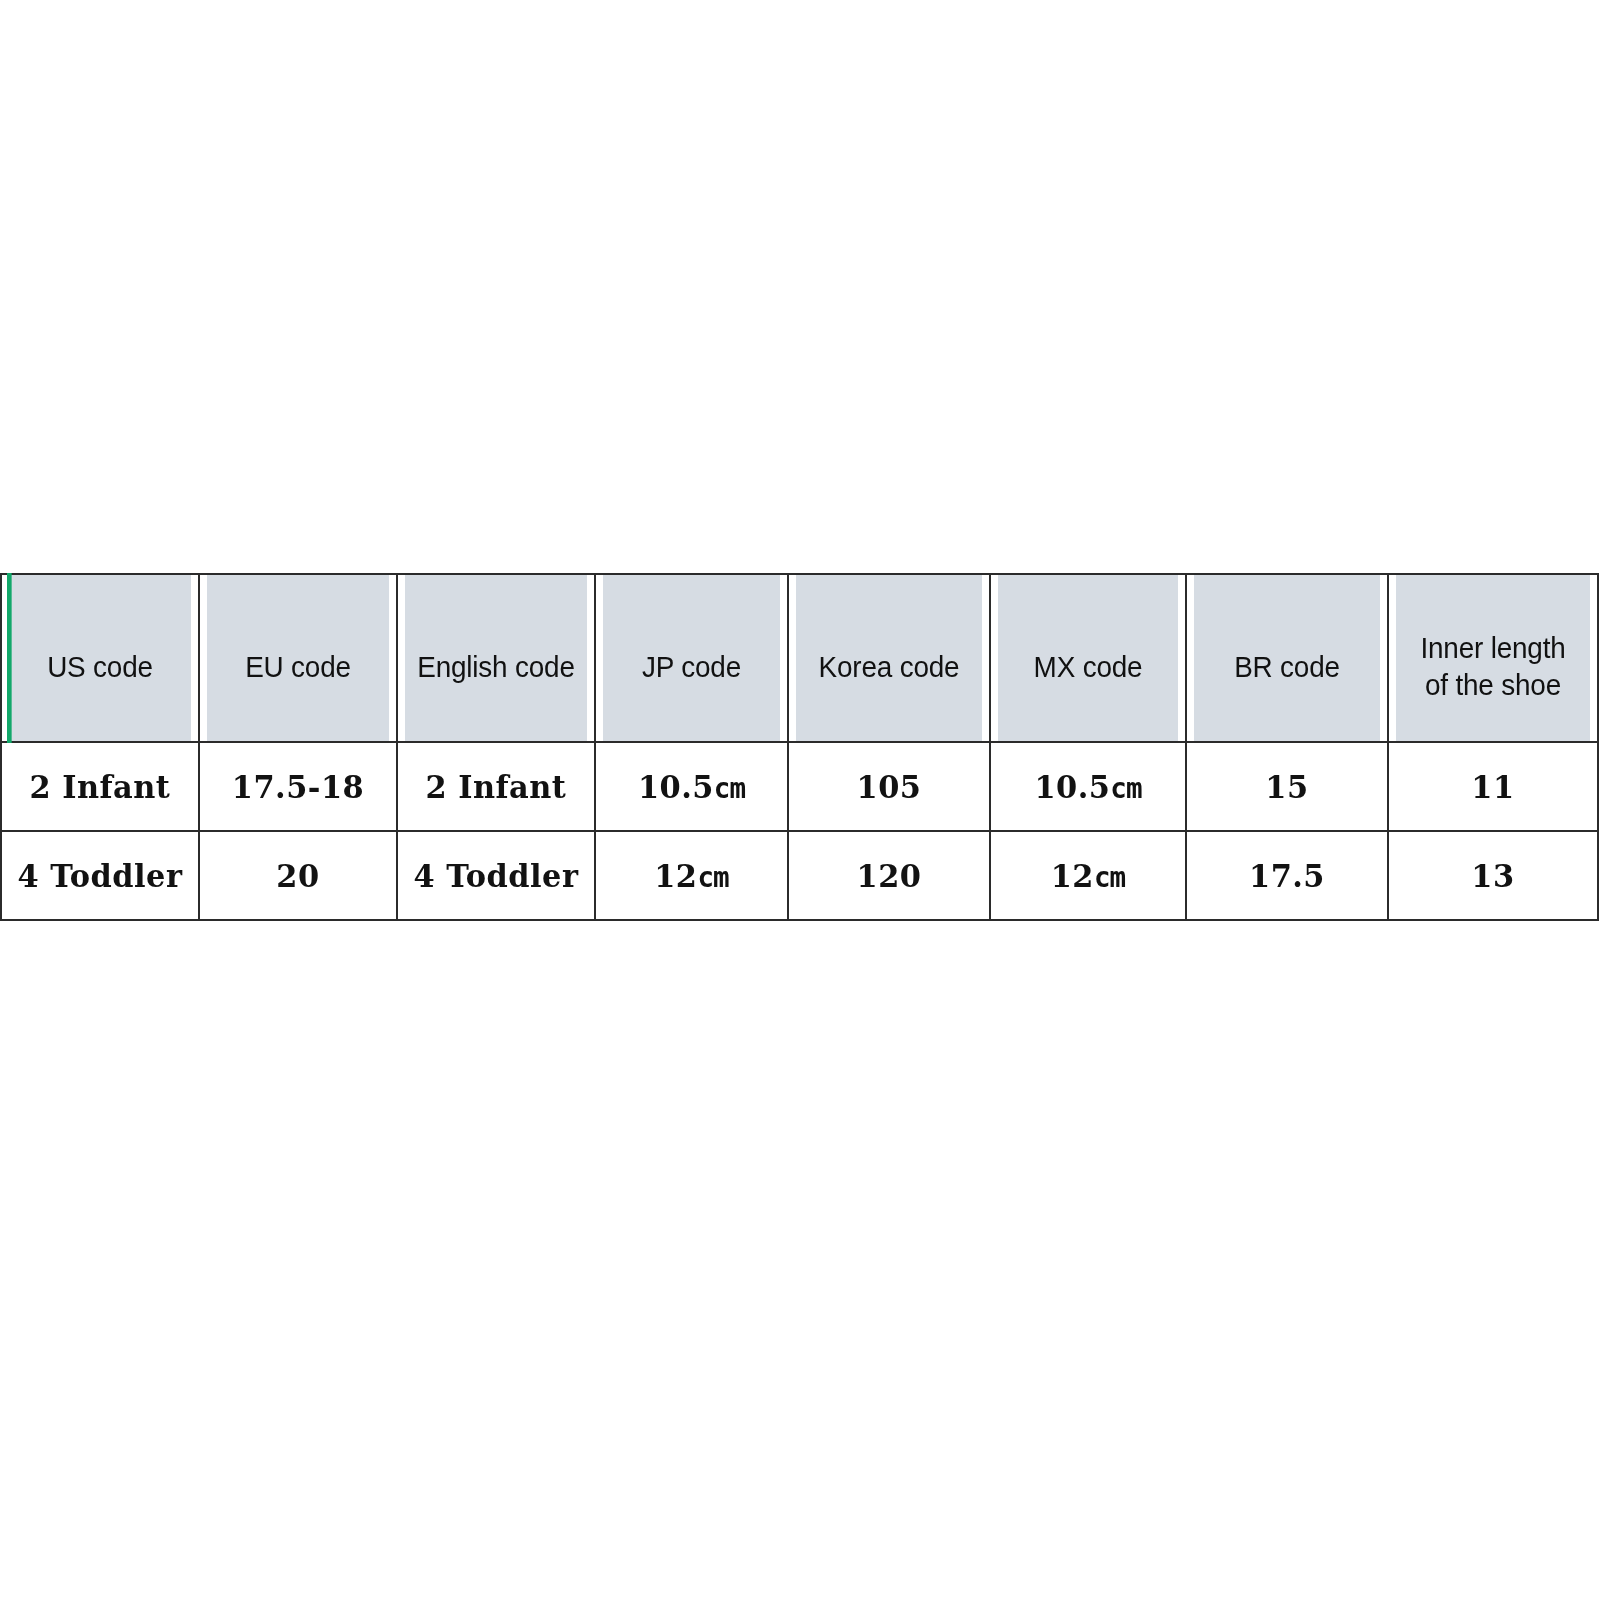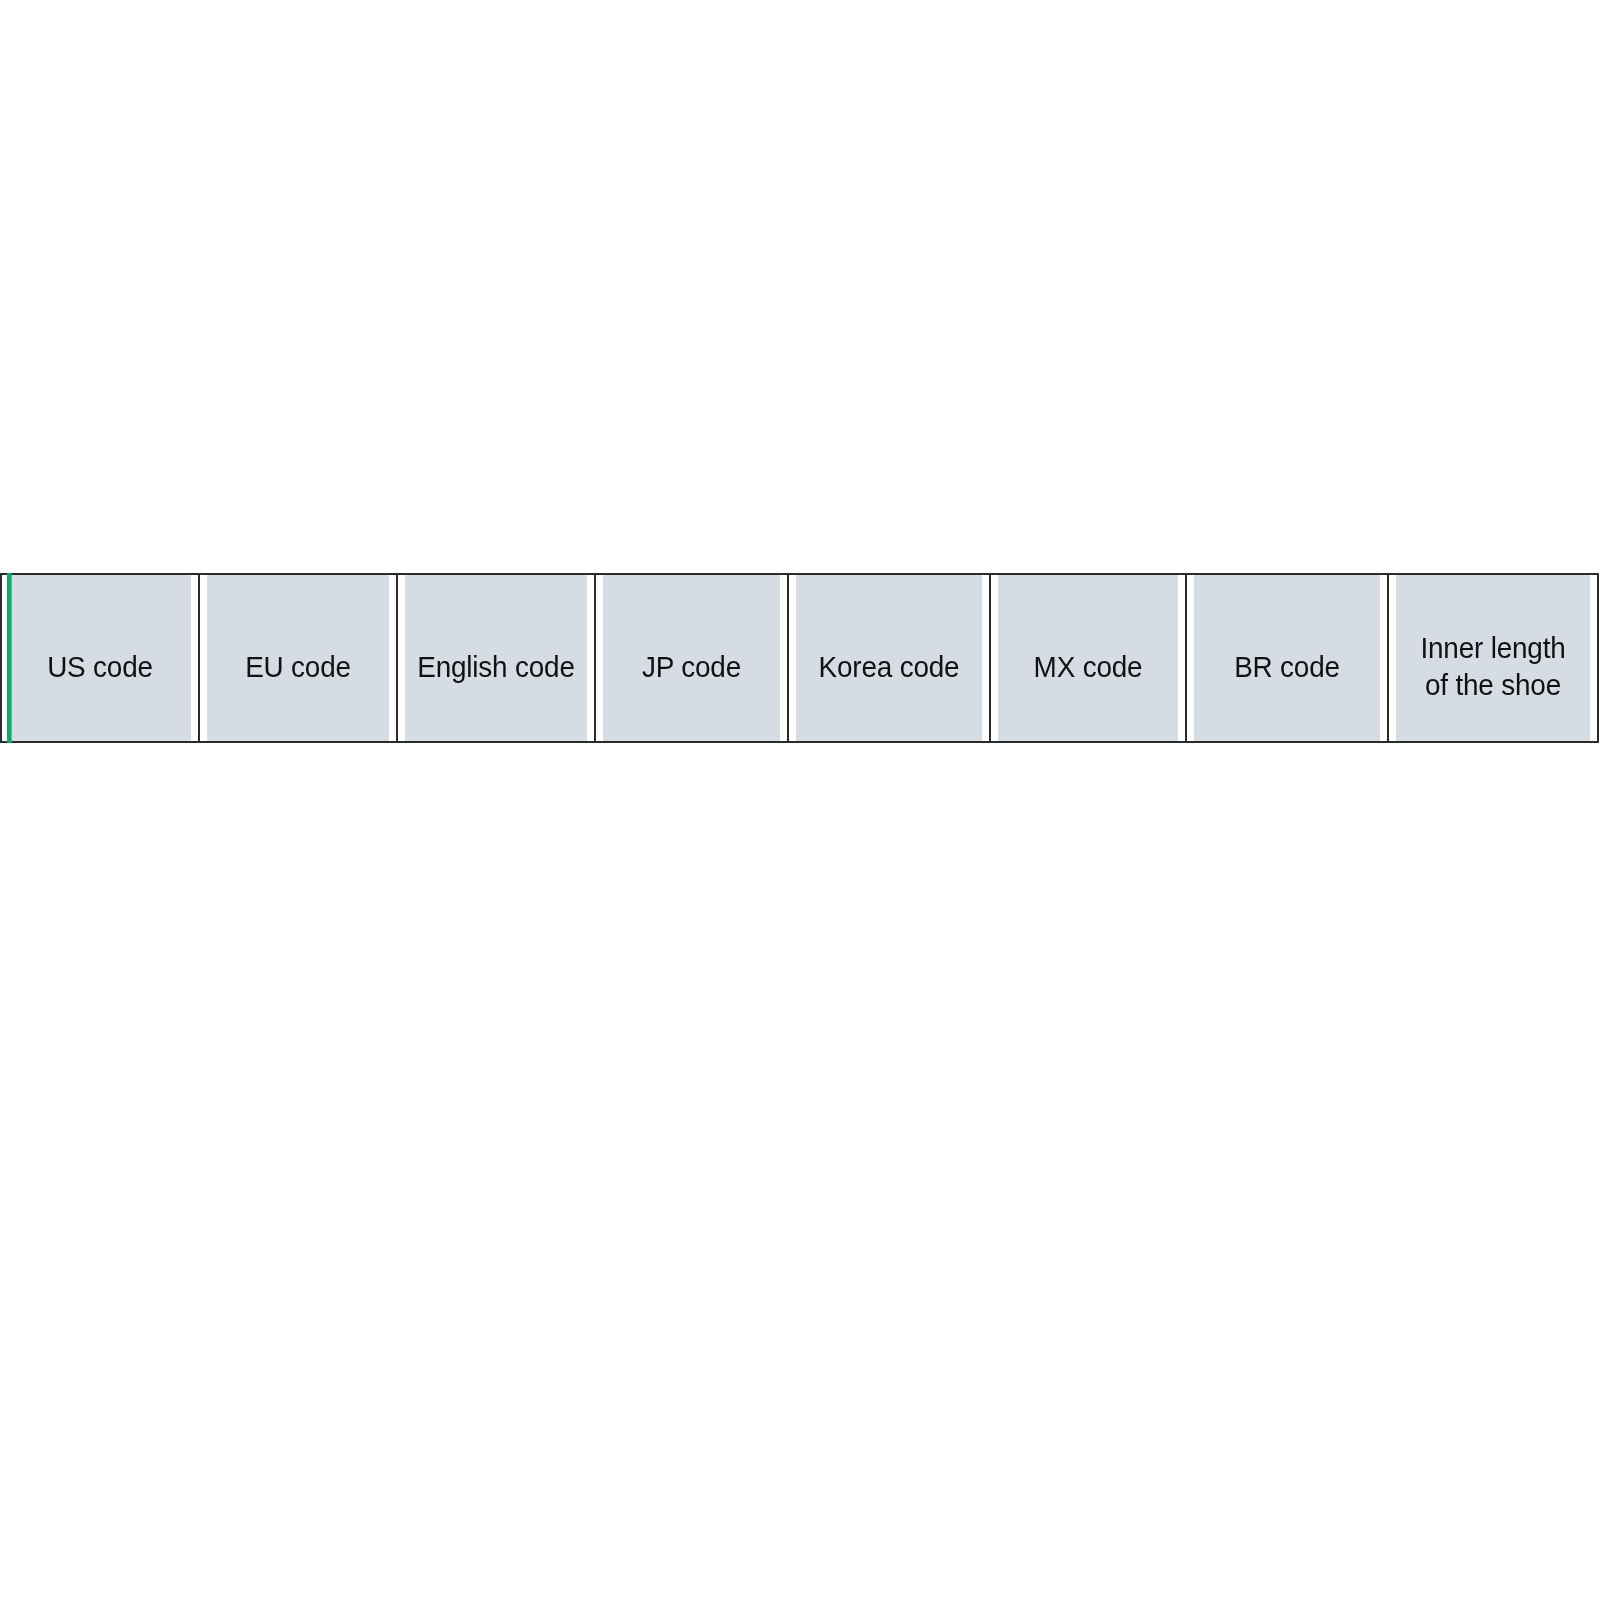--- a/index.html
+++ b/index.html
@@ -136,15 +136,35 @@
         <th>
           <span>BR code</span>
         </th>
         <th>
           <span>Inner length</span><br>
           <span>of the shoe</span>
         </th>
       </tr>
     </thead>
     <tbody>
+      <tr>
+        <td>2 Infant</td>
+        <td>17.5-18</td>
+        <td>2 Infant</td>
+        <td>10.5<span class="cm-unit">cm</span></td>
+        <td>105</td>
+        <td>10.5<span class="cm-unit">cm</span></td>
+        <td>15</td>
+        <td>11</td>
+      </tr>
+      <tr>
+        <td>4 Toddler</td>
+        <td>20</td>
+        <td>4 Toddler</td>
+        <td>12<span class="cm-unit">cm</span></td>
+        <td>120</td>
+        <td>12<span class="cm-unit">cm</span></td>
+        <td>17.5</td>
+        <td>13</td>
+      </tr>
     </tbody>
   </table>
 </div>
 
 </body></html>

